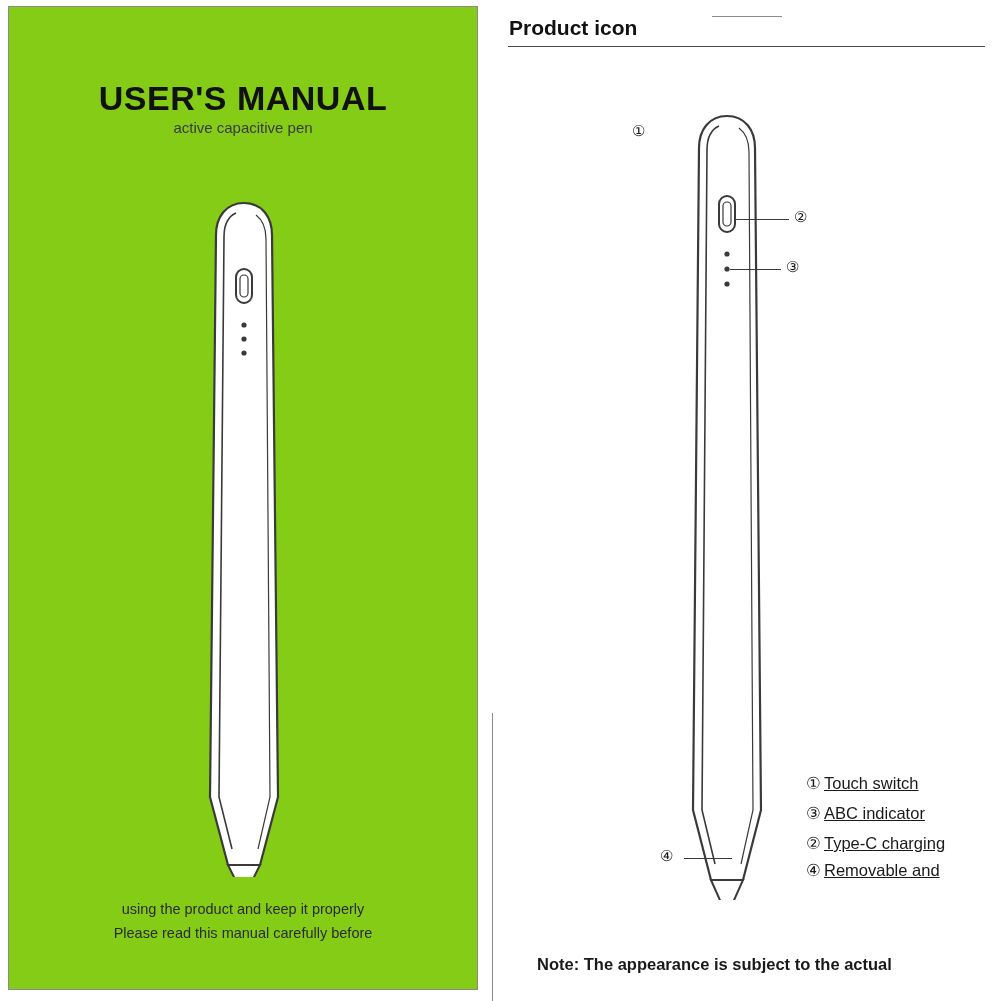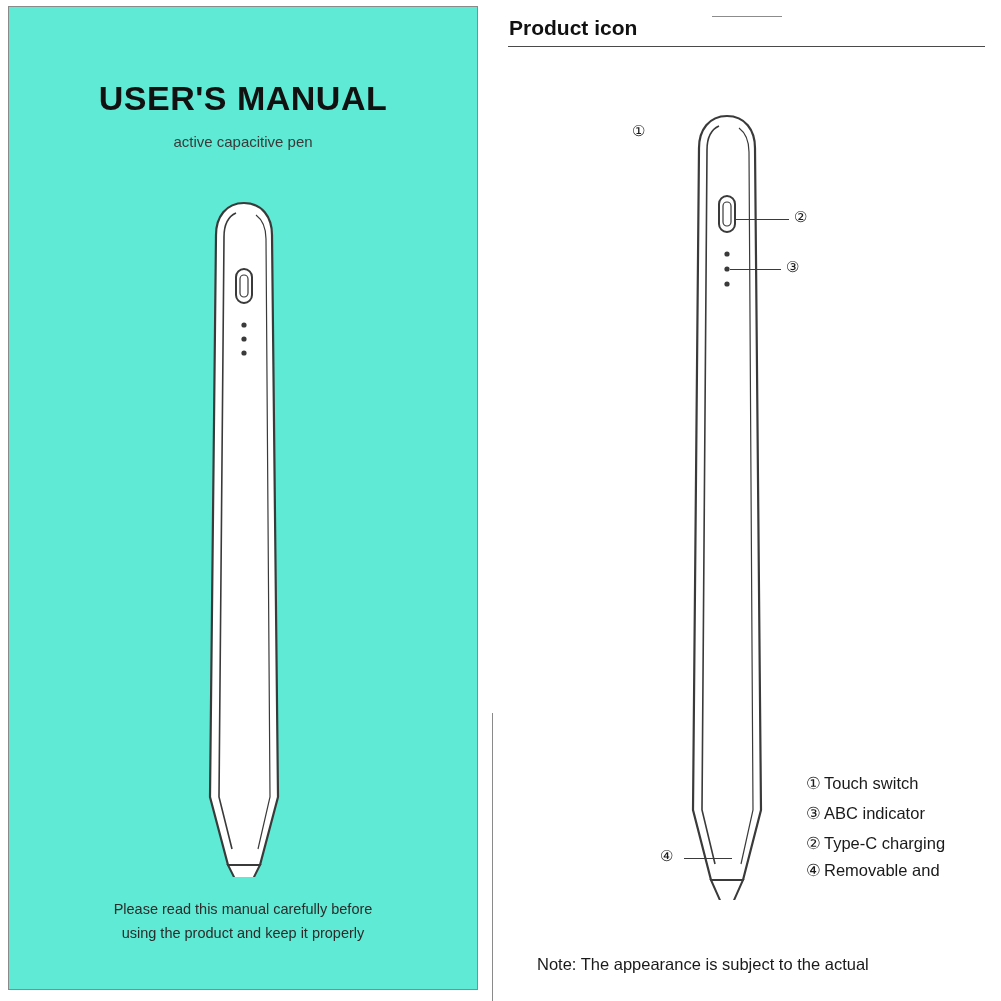--- a/index.html
+++ b/index.html
@@ -24,36 +24,36 @@
   }
   
   .left-panel {
     position: absolute;
     left: 8px;
     top: 6px;
     width: 470px;
     height: 984px;
     border: 1px solid #8a8a8a;
     box-sizing: border-box;
-    background: #5eead4;
+    background: #84cc16;
   }
   .manual-title {
     position: absolute;
     top: 72px;
     left: 0;
     width: 100%;
     text-align: center;
     font-size: 34px;
     font-weight: bold;
     letter-spacing: 0.5px;
     color: #111;
   }
   .manual-subtitle {
     position: absolute;
-    top: 126px;
+    top: 112px;
     left: 0;
     width: 100%;
     text-align: center;
     font-size: 15px;
     color: #3a3a3a;
   }
   .manual-footer {
     position: absolute;
     bottom: 44px;
     left: 0;
@@ -110,40 +110,42 @@
     position: absolute;
     left: 314px;
     top: 768px;
     width: 190px;
     font-size: 16.5px;
     line-height: 30px;
     color: #1a1a1a;
   }
   .legend-item {
     white-space: nowrap;
+    text-decoration: underline;
   }
   .legend-item.wrap {
     white-space: normal;
     line-height: 25px;
   }
   .legend-item .num {
     display: inline-block;
     width: 18px;
   }
   .legend-indent {
     display: block;
     padding-left: 18px;
   }
   .note-line {
     position: absolute;
     left: 45px;
     top: 955px;
     font-size: 16.5px;
     color: #1a1a1a;
     white-space: nowrap;
+    font-weight: bold;
   }
   
   .callout {
     position: absolute;
     font-size: 15px;
     color: #1a1a1a;
   }
   .callout-1 { left: 140px; top: 122px; }
   .callout-2 { left: 302px; top: 208px; }
   .callout-3 { left: 294px; top: 258px; }
@@ -207,22 +209,22 @@
         <rect x="52" y="72" width="16" height="34" rx="8" fill="#ffffff" stroke="#3a3a3a" stroke-width="2"></rect>
         <rect x="56" y="78" width="8" height="22" rx="4" fill="#ffffff" stroke="#3a3a3a" stroke-width="1.2"></rect>
 
         <circle cx="60" cy="128" r="2.6" fill="#3a3a3a"></circle>
         <circle cx="60" cy="142" r="2.6" fill="#3a3a3a"></circle>
         <circle cx="60" cy="156" r="2.6" fill="#3a3a3a"></circle>
       </svg>
     </div>
 
     <div class="manual-footer">
+      <div>using the product and keep it properly</div>
       <div>Please read this manual carefully before</div>
-      <div>using the product and keep it properly</div>
     </div>
   </div>
 
   <div class="vert-divider"></div>
 
   <div class="right-panel">
 
     <div class="product-icon-title">Product icon</div>
     <div class="title-dash"></div>
     <div class="title-underline"></div>

